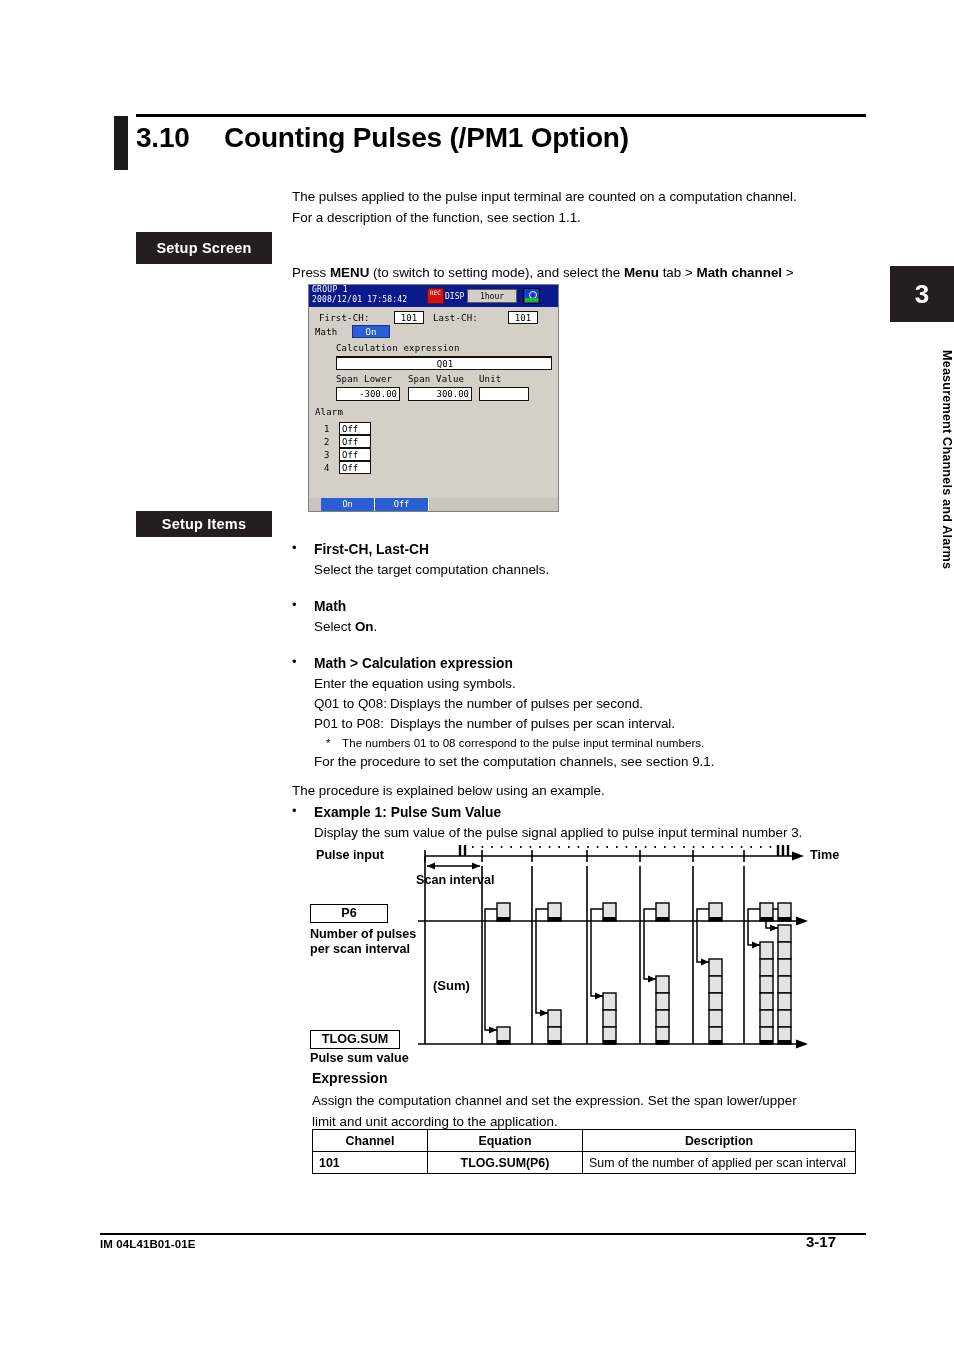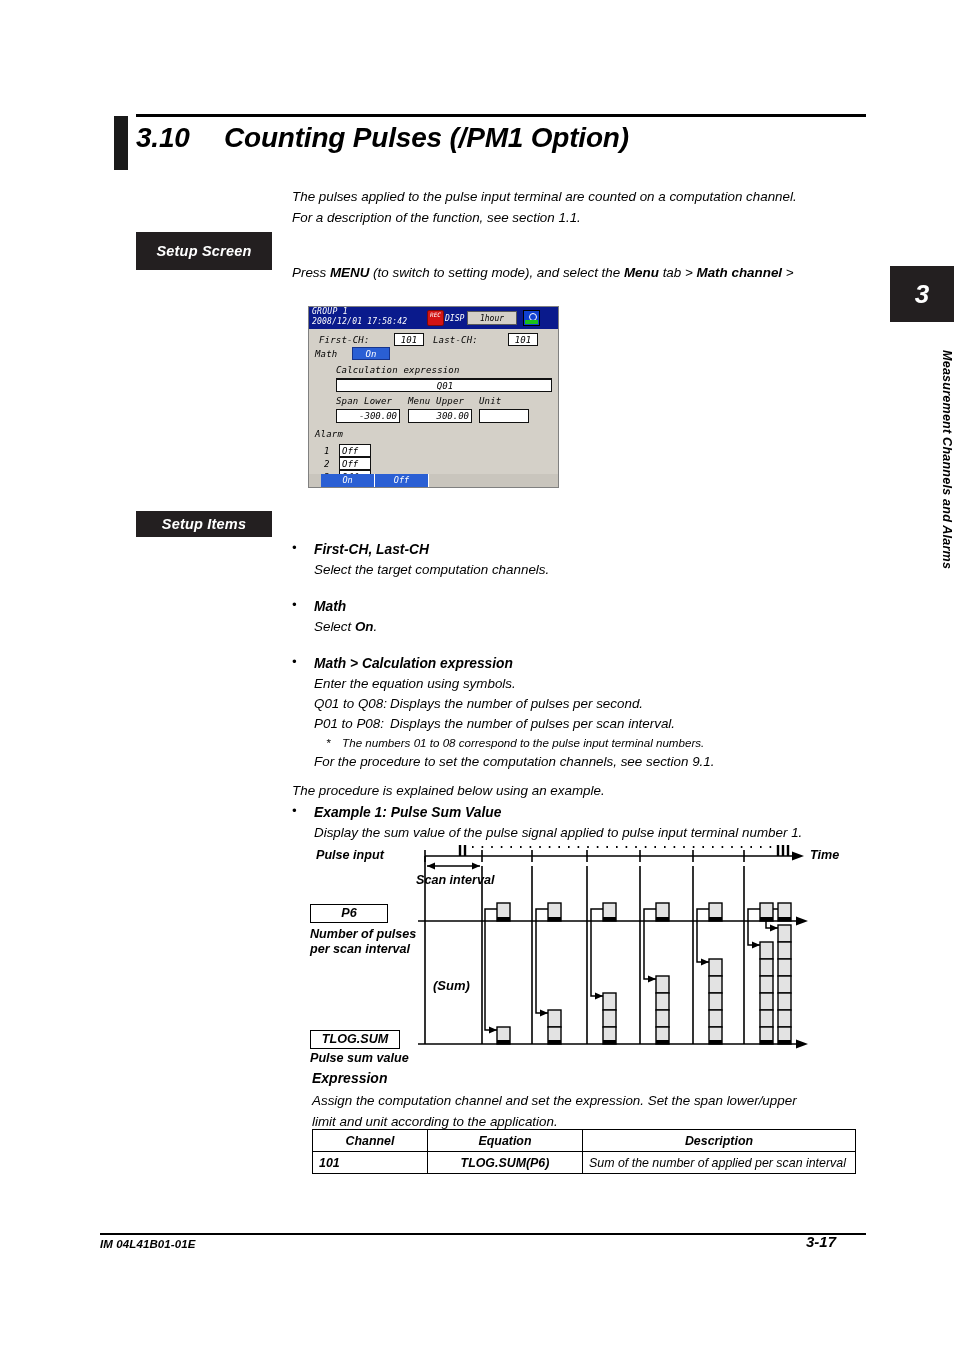--- a/index.html
+++ b/index.html
@@ -13,21 +13,20 @@
     position: relative;
     font-family: "Liberation Sans", sans-serif;
     color: #000000;
     overflow: hidden;
   }
 
   
   .page {
     position: absolute;
     inset: 0;
-    font-style: italic;
   }
 
   
   .title-rule {
     position: absolute;
     left: 136px;
     top: 114px;
     width: 730px;
     height: 3px;
     background: #000;
@@ -68,40 +67,40 @@
     position: absolute;
     background: #231f20;
     color: #fff;
     font-size: 14.5px;
     font-weight: bold;
     display: flex;
     align-items: center;
     justify-content: center;
     letter-spacing: 0.2px;
   }
-  #setup-screen-tag { left: 136px; top: 232px; width: 136px; height: 38px; text-align: right; }
+  #setup-screen-tag { left: 136px; top: 232px; width: 136px; height: 32px; text-align: right; }
   #setup-items-tag  { left: 136px; top: 511px; width: 136px; height: 26px; }
 
   .press-line {
     position: absolute;
     left: 292px;
     top: 262px;
     width: 580px;
     font-size: 13.4px;
     line-height: 21px;
   }
   b.s { font-weight: bold; }
 
   
   .lcd {
     position: absolute;
     left: 308px;
-    top: 306px;
+    top: 284px;
     width: 251px;
-    height: 182px;
+    height: 228px;
     background: #d4d0c8;
     border: 1px solid #808080;
     box-sizing: border-box;
     font-family: "DejaVu Sans Mono", monospace;
     font-size: 8.5px;
     color: #000;
     overflow: hidden;
   }
   .lcd-header {
     position: absolute;
@@ -368,21 +367,21 @@
       <div class="fld center" style="left:199px; top:4px; width:30px; height:13px;">101</div>
 
       <div class="lbl" style="left:6px; top:20px;">Math</div>
       <div class="sel" style="left:43px; top:18px; width:38px; height:13px;">On</div>
 
       <div class="lbl" style="left:27px; top:36px;">Calculation expression</div>
       <div class="ul-line" style="left:27px; top:49px; width:216px;"></div>
       <div class="fld left" style="left:27px; top:50px; width:216px; height:13px;text-align:center;">Q01</div>
 
       <div class="lbl" style="left:27px; top:67px;">Span Lower</div>
-      <div class="lbl" style="left:99px; top:67px;">Menu Upper</div>
+      <div class="lbl" style="left:99px; top:67px;">Span Value</div>
       <div class="lbl" style="left:170px; top:67px;">Unit</div>
       <div class="fld" style="left:27px; top:80px; width:64px; height:14px;">-300.00</div>
       <div class="fld" style="left:99px; top:80px; width:64px; height:14px;">300.00</div>
       <div class="fld" style="left:170px; top:80px; width:50px; height:14px;"></div>
 
       <div class="lbl" style="left:6px; top:100px;">Alarm</div>
 
       <div class="lbl" style="left:15px; top:117px;">1</div>
       <div class="fld left" style="left:30px; top:115px; width:32px; height:13px;">Off</div>
       <div class="lbl" style="left:15px; top:130px;">2</div>
@@ -429,21 +428,21 @@
       <div class="note">* The numbers 01 to 08 correspond to the pulse input terminal numbers.</div>
       <div class="item-body">For the procedure to set the computation channels, see section 9.1.</div>
     </div>
   </div>
 
   <div class="para" style="top:780px;">The procedure is explained below using an example.</div>
 
   <div class="item" style="position:absolute; left:292px; top:803px; width:580px; font-size:13.4px;">
     <span class="bullet">•</span>
     <div class="item-head">Example 1: Pulse Sum Value</div>
-    <div class="item-body">Display the sum value of the pulse signal applied to pulse input terminal number 1.</div>
+    <div class="item-body">Display the sum value of the pulse signal applied to pulse input terminal number 3.</div>
   </div>
 
   <div class="diagram">
     <svg width="560" height="225" viewBox="0 0 560 225">
       <g stroke="#000" fill="none" stroke-width="1.6">
 
         <line x1="125" y1="16" x2="492" y2="16"></line>
         <polygon points="492,11.5 504,16 492,20.5" fill="#000" stroke="none"></polygon>
 
         <line x1="125" y1="10" x2="125" y2="22"></line>

